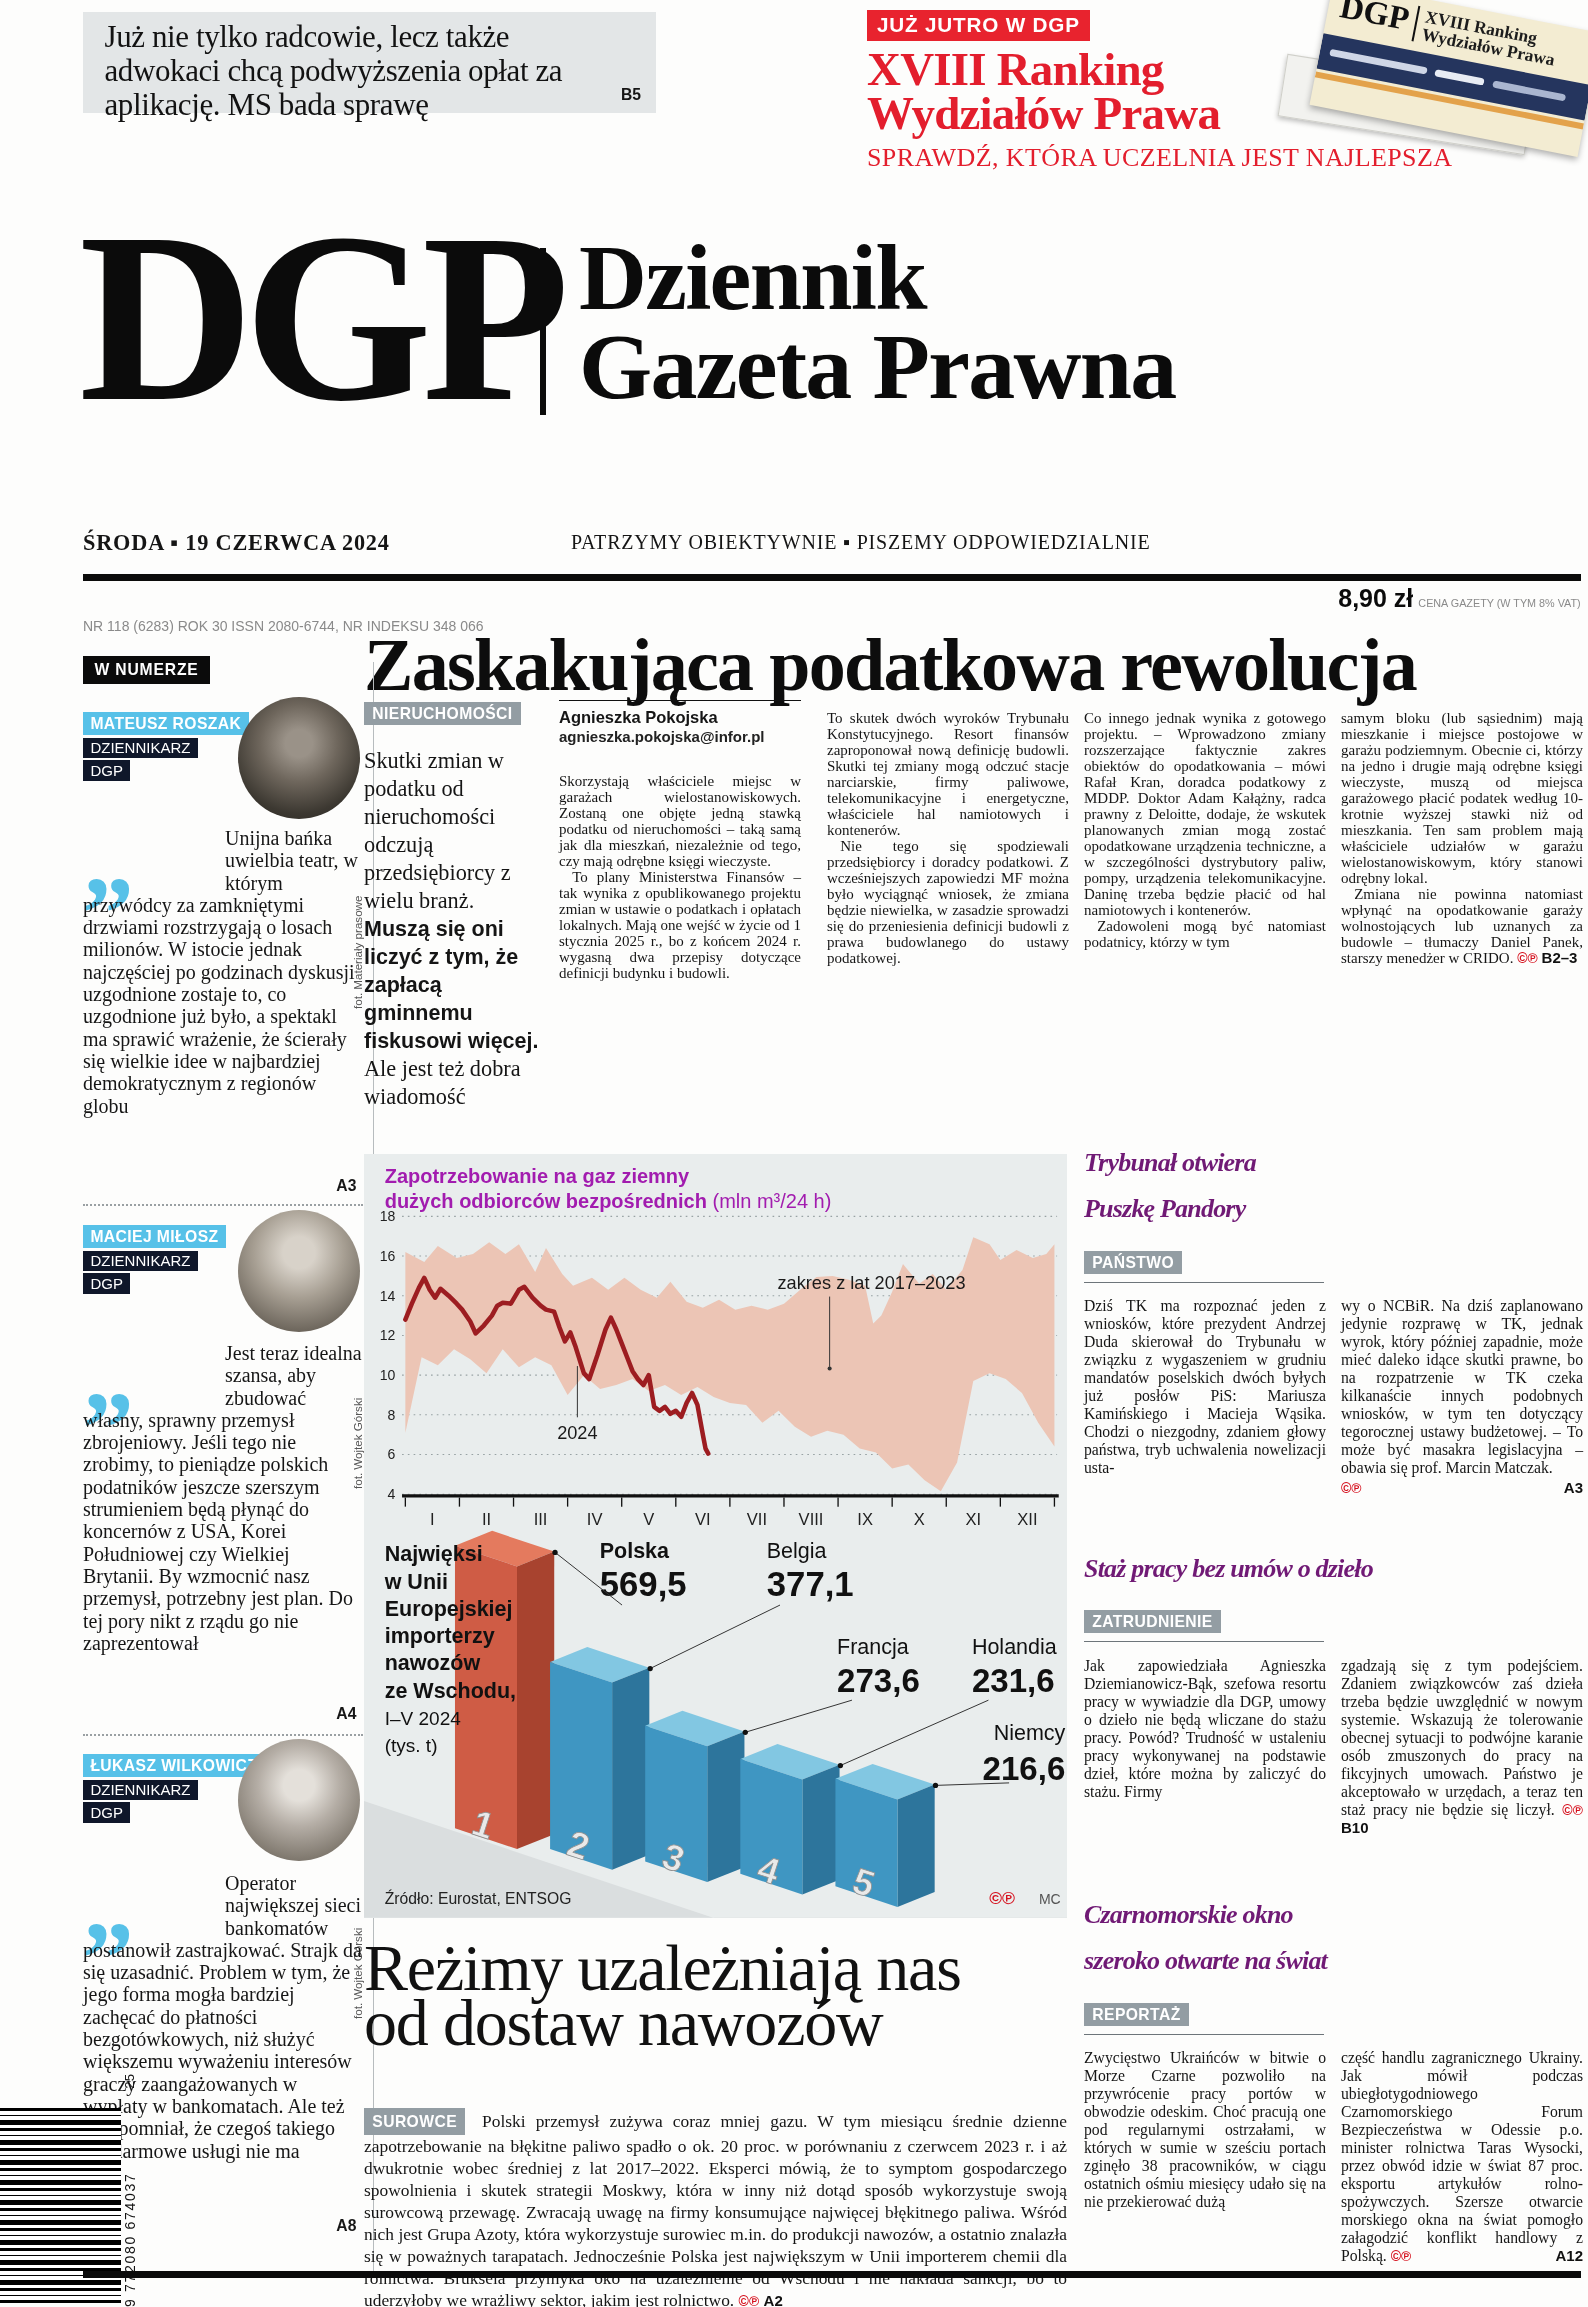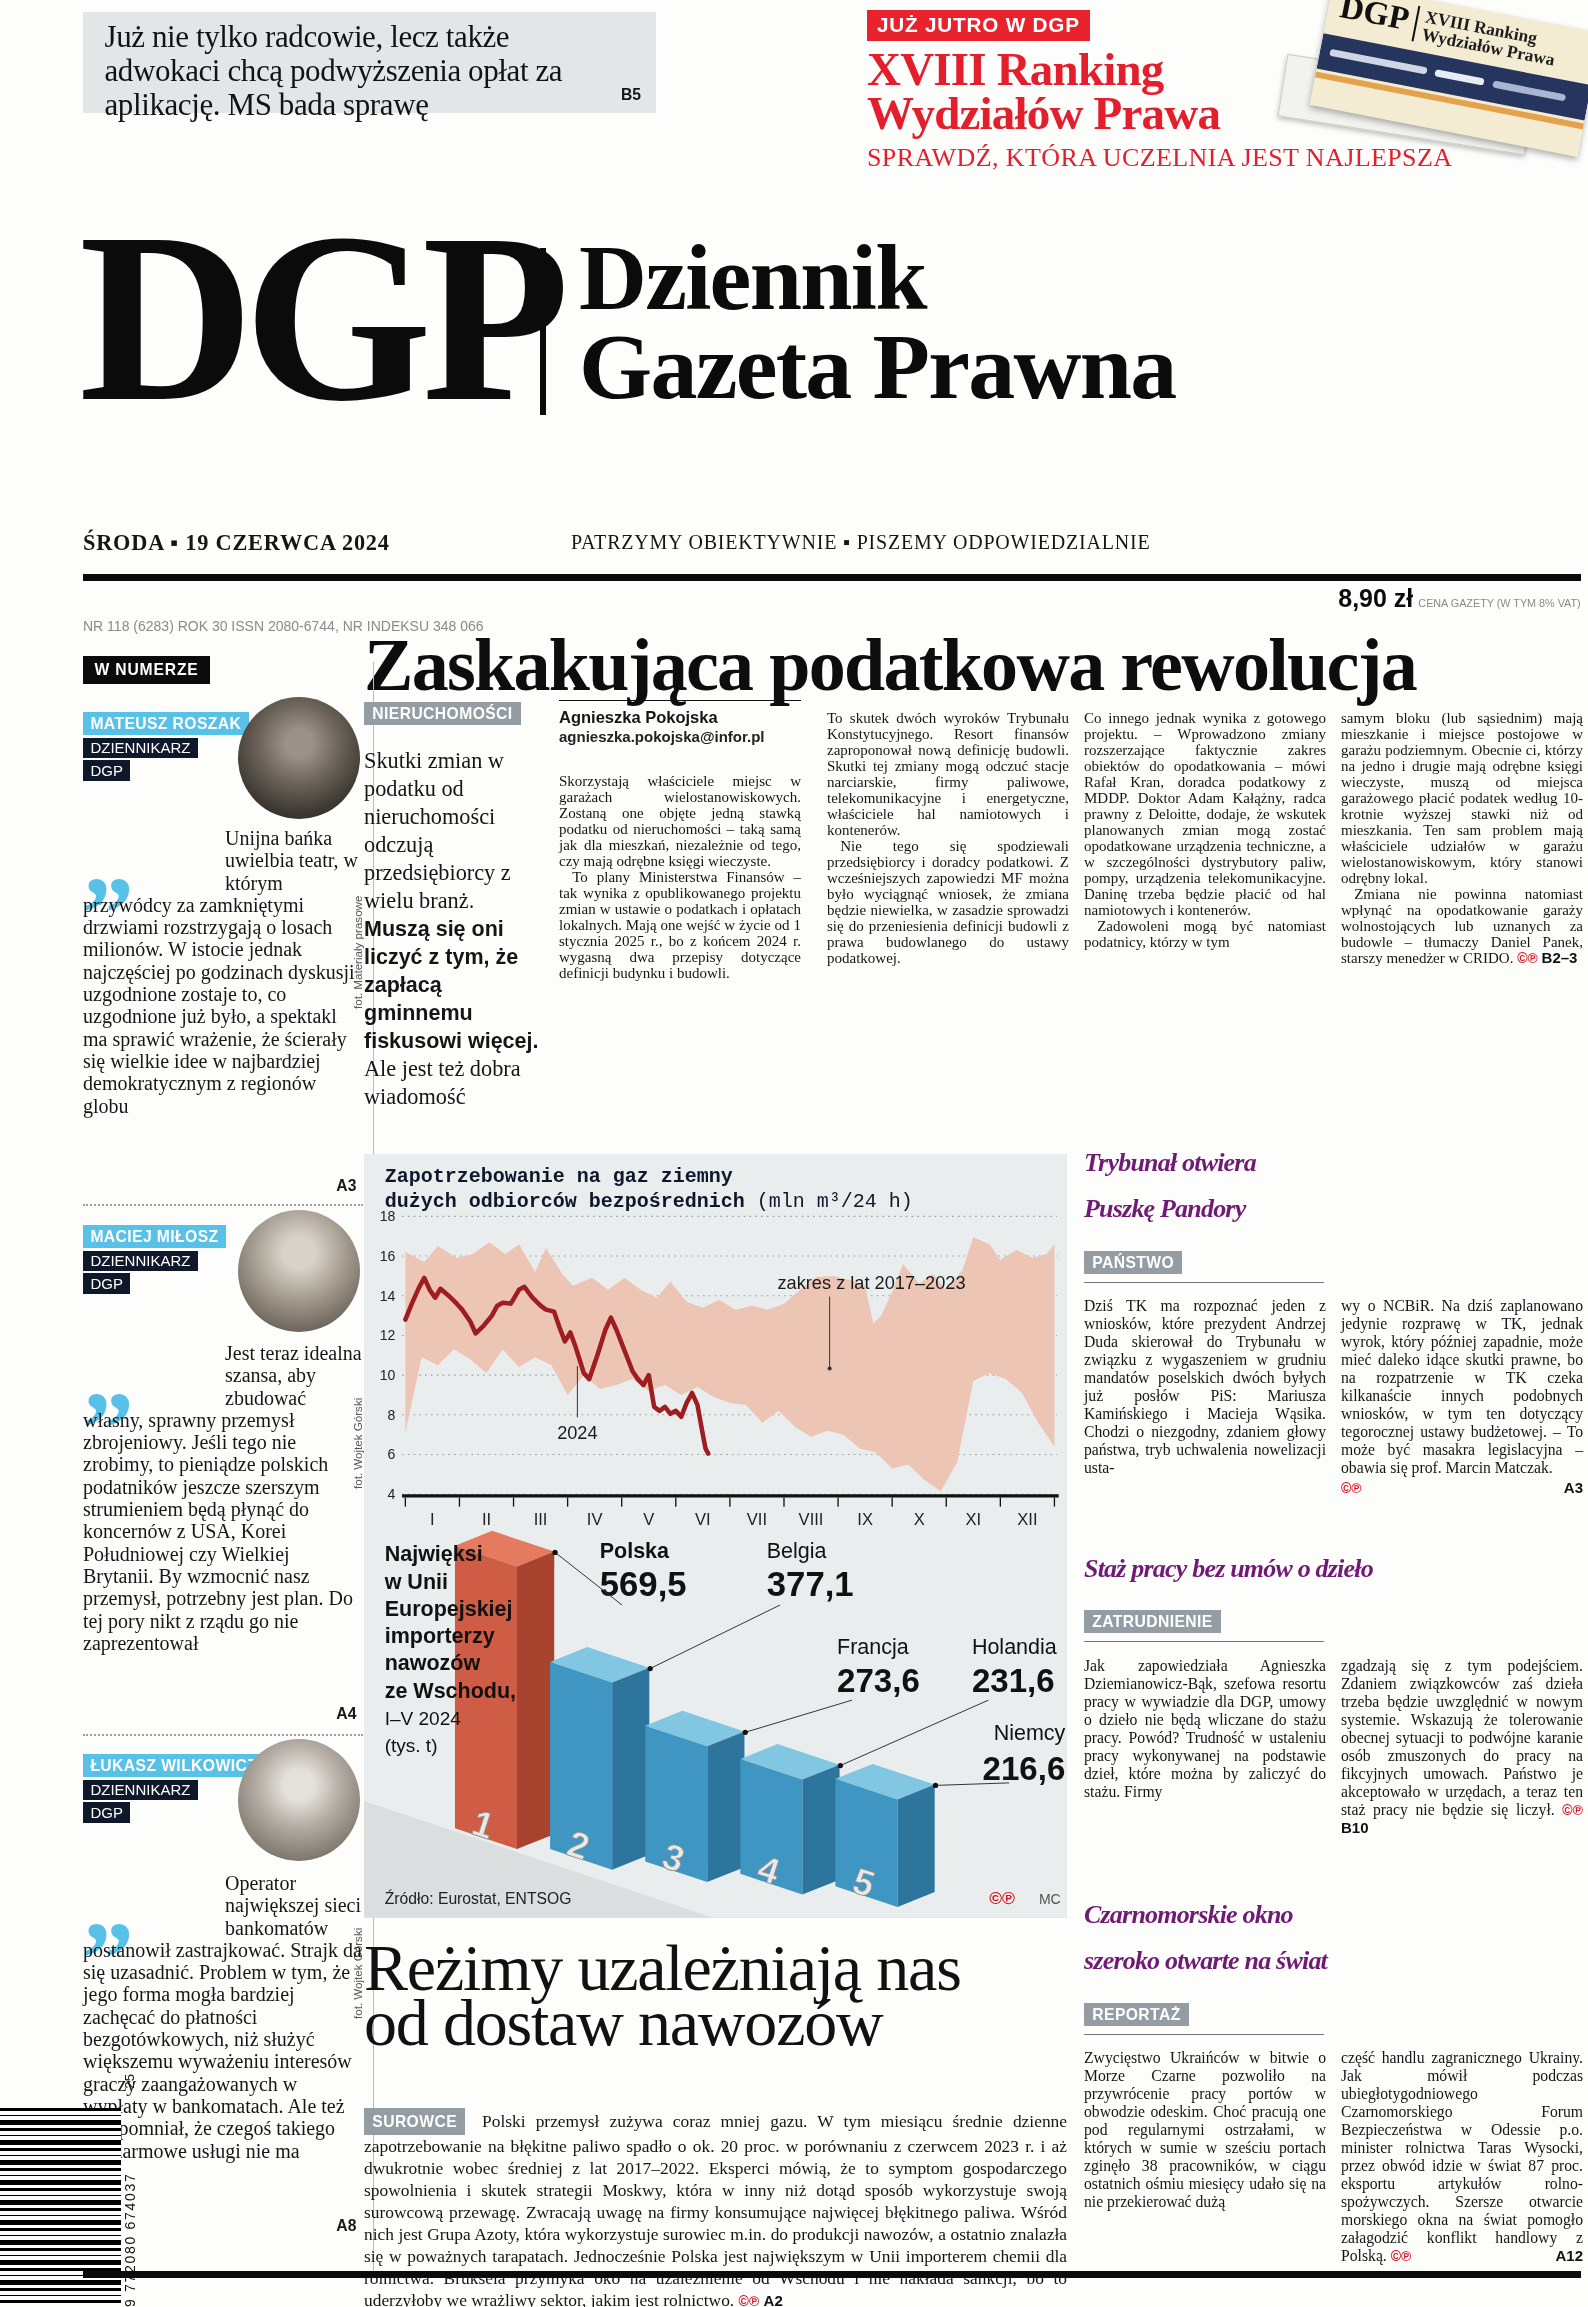--- a/index.html
+++ b/index.html
@@ -92,21 +92,21 @@
   .intro-bold{font-family:"Liberation Sans",sans-serif;font-weight:700;font-size:21.5px;}
   .byline{left:559px;top:700px;width:242px;border-top:1.7px solid #111;padding-top:6.6px;
           font-family:"Liberation Sans",sans-serif;}
   .byline b{font-size:16.5px;}
   .byline div{font-size:15px;margin-top:1.7px;color:#222;font-weight:bold;}
   .headline2{font-weight:700;font-size:26px;line-height:46px;letter-spacing:-0.8px;color:#701a75;font-style:italic;}
   .headline3{font-weight:400;font-size:66px;line-height:55px;letter-spacing:-1.2px;color:#111;}
 
   
   .chart{left:364px;top:1154px;width:703px;height:764px;background:#e9eded;}
-  .chart-title{position:absolute;left:20.7px;top:10px;font-family:Liberation Mono, monospace;font-size:20px;line-height:25px;color:#0f172a;}
+  .chart-title{position:absolute;left:20.7px;top:10px;font-family:Liberation Sans, sans-serif;font-size:20px;line-height:25px;color:#a21caf;}
   .cht{font-family:"Liberation Sans",sans-serif;font-size:17px;fill:#222;}
   .chm{font-family:"Liberation Sans",sans-serif;font-size:20px;fill:#222;}
   .chlab{font-family:"Liberation Sans",sans-serif;font-size:22px;fill:#1a1a1a;}
   .bottom-rule{left:83px;top:2271px;width:1498px;height:6.6px;background:#0b0b0b;}
 </style>
 </head>
 <body>
 
 <div class="page">
 

